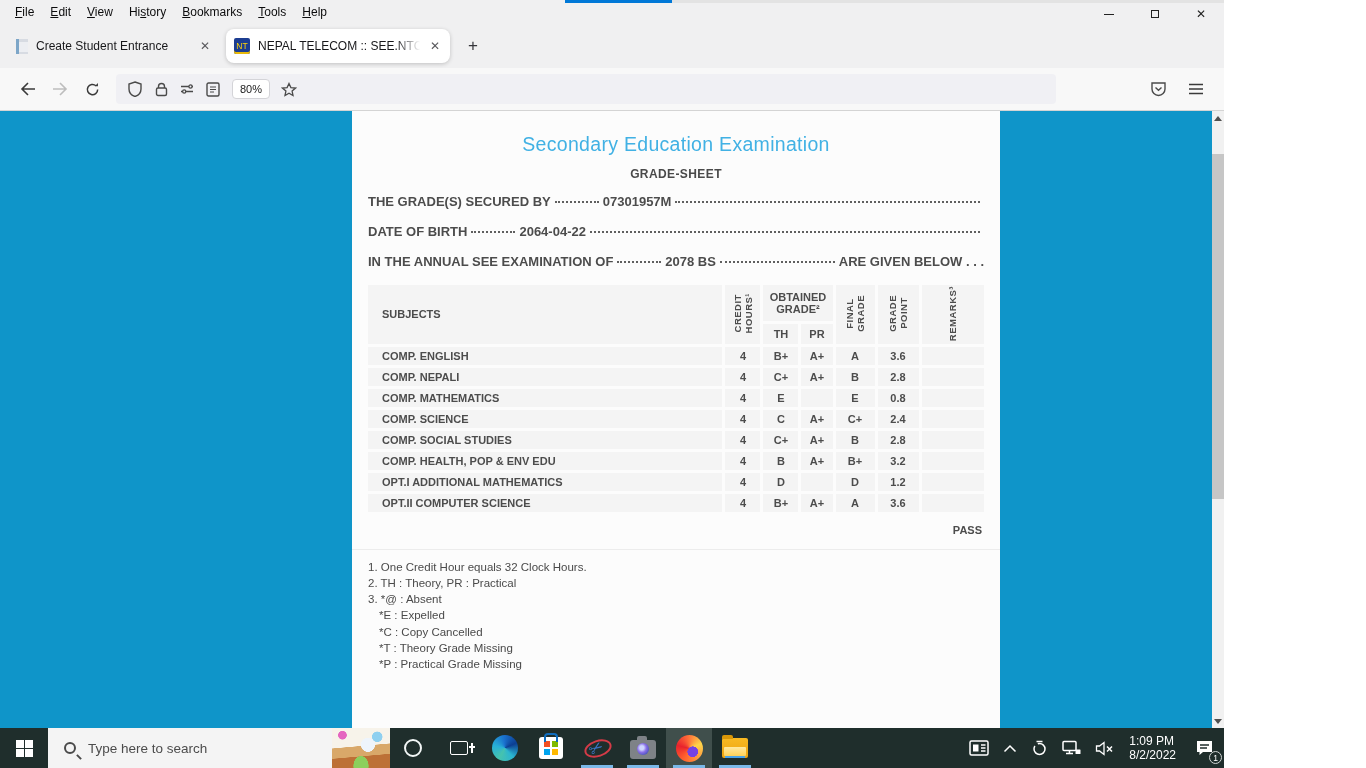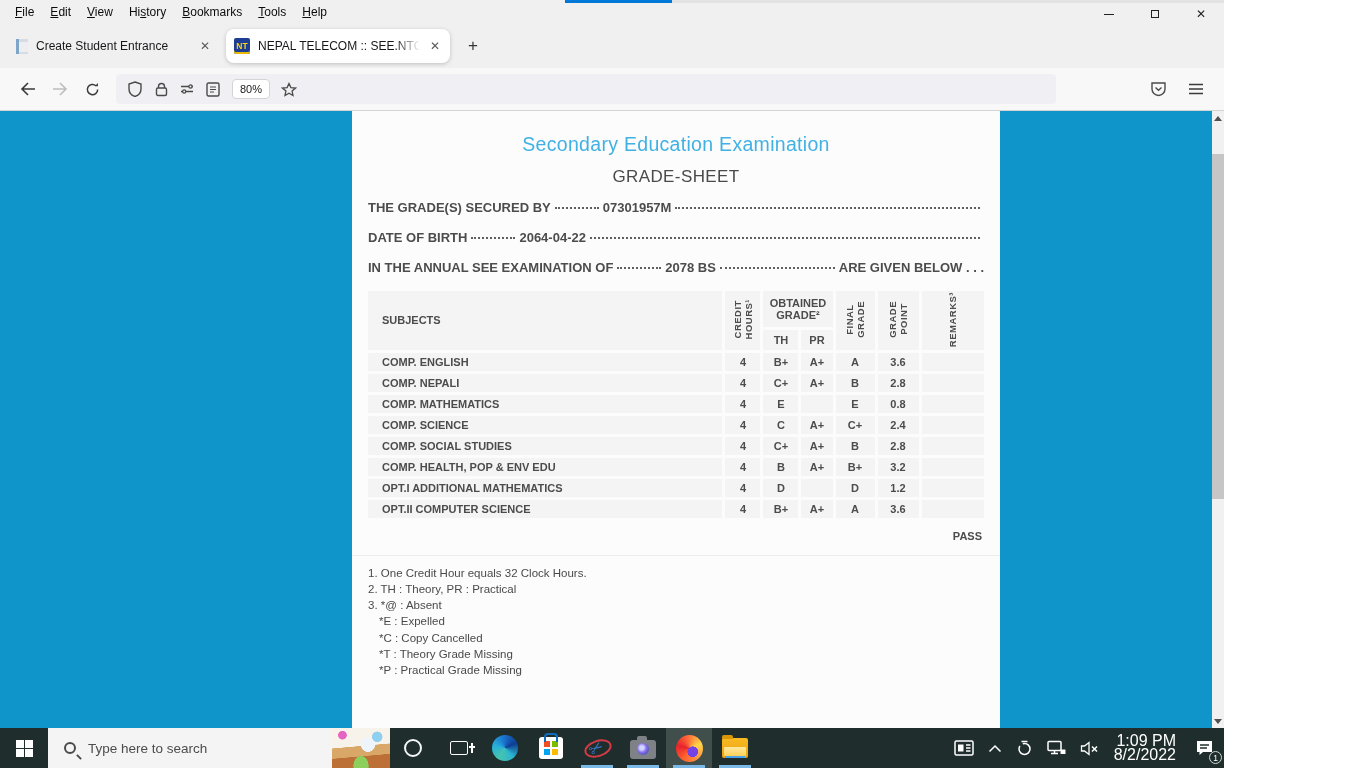--- a/index.html
+++ b/index.html
@@ -21,21 +21,21 @@
   .glyph-restore::before{content:"";position:absolute;left:2px;top:-3px;width:8px;height:8px;border:1px solid #222;border-left-width:1px;z-index:-1;}
 
   
   .tab-bar{position:absolute;top:24px;left:0;right:0;height:44px;display:flex;align-items:center;padding-left:8px;}
   .tab{width:212px;height:34px;display:flex;align-items:center;padding:0 8px;border-radius:8px;font-size:12px;color:#17171a;gap:8px;}
   .tab.active{background:#fff;box-shadow:0 1px 4px rgba(0,0,0,.2);width:224px;margin-left:6px;}
   .tab-title{flex:1;white-space:nowrap;overflow:hidden;}
   .tab.active .tab-title{-webkit-mask-image:linear-gradient(to right,#000 85%,transparent);mask-image:linear-gradient(to right,#000 85%,transparent);}
   .tab-close{color:#5a5a5e;font-size:12px;padding:0 2px;}
   .doc-icon{width:12px;height:15px;background:#eceef2;border-left:3px solid #7da6c8;box-shadow:inset 0 -2px 0 #d7dbe2,inset 0 3px 0 #d7dbe2;flex:0 0 auto;}
-  .nt-logo{width:16px;height:16px;background:#1c3d91;color:#ffd40a;font-size:8.5px;font-weight:bold;display:flex;align-items:center;justify-content:center;border-radius:2px;box-shadow:inset 0 -2px 0 #e8b90a;flex:0 0 auto;}
+  .nt-logo{width:16px;height:16px;background:#1c3d91;color:#ffd40a;font-size:8.5px;font-weight:normal;display:flex;align-items:center;justify-content:center;border-radius:2px;box-shadow:inset 0 -2px 0 #e8b90a;flex:0 0 auto;}
   .new-tab{margin-left:10px;font-size:17px;color:#35353a;padding:2px 8px;}
 
   
   .toolbar{position:absolute;top:68px;left:0;right:0;height:43px;background:#f8f8f8;border-bottom:1px solid #d4d4d4;display:flex;align-items:center;padding:0 12px;}
   .nav-btn{width:32px;height:32px;display:flex;align-items:center;justify-content:center;}
   .url-bar{width:940px;height:30px;margin-left:8px;background:#f0f0f4;border-radius:4px;display:flex;align-items:center;padding:0 6px;}
   .url-icon{width:26px;height:26px;display:flex;align-items:center;justify-content:center;}
   .url-text{flex:1;font-size:13.5px;color:#8a8a8e;margin-left:6px;white-space:nowrap;overflow:hidden;}
   .url-domain{color:#1b1b1d;}
   .zoom-badge{background:#fff;border:1px solid #d4d4d8;border-radius:4px;font-size:11px;color:#222;padding:3px 7px;margin:0 6px;}
@@ -47,21 +47,21 @@
   .scrollbar{position:absolute;top:0;right:0;width:12px;bottom:0;background:#f1f1f1;}
   .sb-arrow{position:absolute;left:0;width:12px;height:14px;display:flex;align-items:center;justify-content:center;}
   .sb-arrow.up{top:0;} .sb-arrow.down{bottom:0;}
   .tri-up{width:0;height:0;border-left:4px solid transparent;border-right:4px solid transparent;border-bottom:5px solid #505050;}
   .tri-down{width:0;height:0;border-left:4px solid transparent;border-right:4px solid transparent;border-top:5px solid #505050;}
   .sb-thumb{position:absolute;left:0;width:12px;top:43px;height:345px;background:#c6c6c6;}
 
   
   .card{position:absolute;left:352px;top:0;width:648px;bottom:0;background:#fcfcfc;padding:10px 16px 0 16px;overflow:hidden;}
   .sheet-title{margin-top:12px;text-align:center;font-size:19.5px;color:#41b1e4;letter-spacing:.3px;}
-  .sheet-subtitle{margin-top:11px;text-align:center;font-size:17px;font-weight:normal;color:#4a4a4a;letter-spacing:.4px;}
+  .sheet-subtitle{margin-top:11px;text-align:center;font-size:12px;font-weight:bold;color:#4a4a4a;letter-spacing:.4px;}
   .info-line{display:flex;margin-top:13px;font-size:13px;font-weight:bold;color:#4c4c4c;height:17px;}
   .dots{border-bottom:2px dotted #5f5f5f;height:9px;margin:0 4px 2px 4px;}
   .dots.mid{flex:0 0 44px;}
   .dots.fill{flex:1;}
 
   table.grades{width:100%;border-collapse:collapse;margin-top:14px;table-layout:fixed;}
   table.grades th,table.grades td{background:#f4f4f4;color:#4c4c4c;font-size:11px;font-weight:bold;border-left:3px solid #fcfcfc;border-bottom:3px solid #fcfcfc;text-align:center;padding:0;}
   table.grades .sub{text-align:left;padding-left:14px;border-left:none;}
   table.grades thead th{vertical-align:middle;}
   .vert-txt{writing-mode:vertical-rl;transform:rotate(180deg);white-space:pre-line;font-size:9.5px;line-height:11px;letter-spacing:.5px;display:inline-block;}
@@ -113,21 +113,21 @@
   .icon-camera::after{content:"";position:absolute;left:7px;top:3px;width:12px;height:12px;border-radius:50%;background:radial-gradient(circle at 40% 40%,#cfd6ff 0 20%,#8a6fe8 45%,#4d54c0 75%,#2c3350);}
   .icon-firefox{width:27px;height:27px;border-radius:50%;background:
      radial-gradient(circle at 62% 62%,#7542e5 0 22%,transparent 23%),
      conic-gradient(from 140deg,#ff9640,#ff5f2d,#e8222d,#ff7139,#ffd54a,#ff9640);}
   .icon-explorer{width:26px;height:20px;position:relative;background:linear-gradient(180deg,#f8b922,#eda411);border-radius:2px;}
   .icon-explorer::before{content:"";position:absolute;top:-3px;left:0;width:11px;height:4px;background:#d99708;border-radius:2px 2px 0 0;}
   .icon-explorer::after{content:"";position:absolute;left:2px;right:2px;bottom:2px;height:9px;background:linear-gradient(180deg,#ffe9a0,#ffd157);border-radius:1px;box-shadow:0 3px 0 -1px #4aa3e8;}
 
   .tray{margin-left:auto;display:flex;align-items:center;}
   .tray-btn{height:40px;display:flex;align-items:center;justify-content:center;padding:0 7px;position:relative;}
-  .clock{color:#fff;font-size:16px;text-align:right;line-height:14px;padding:0 8px;}
+  .clock{color:#fff;font-size:12px;text-align:left;line-height:14px;padding:0 8px;}
   .notif-badge{position:absolute;right:2px;bottom:4px;width:13px;height:13px;border:1.5px solid #cfd4d3;border-radius:50%;background:#1f2e2c;color:#fff;font-size:8.5px;display:flex;align-items:center;justify-content:center;}
   svg.tray-ic{display:block;}
 </style>
 </head>
 <body>
 
 <div class="stage">
 
   <div class="accent-blue"></div>
   <div class="accent-gray"></div>

